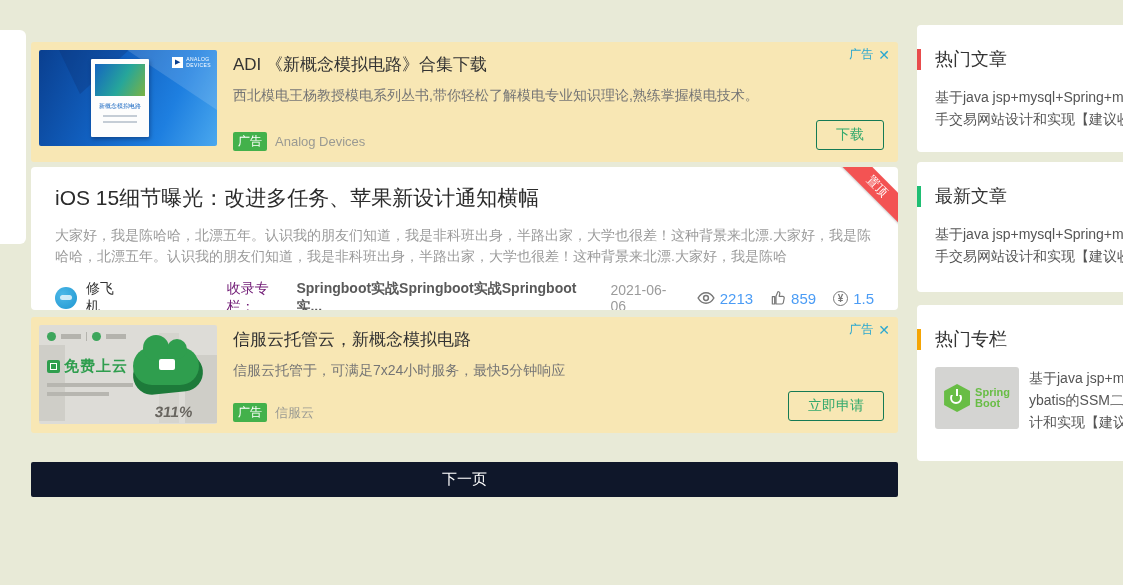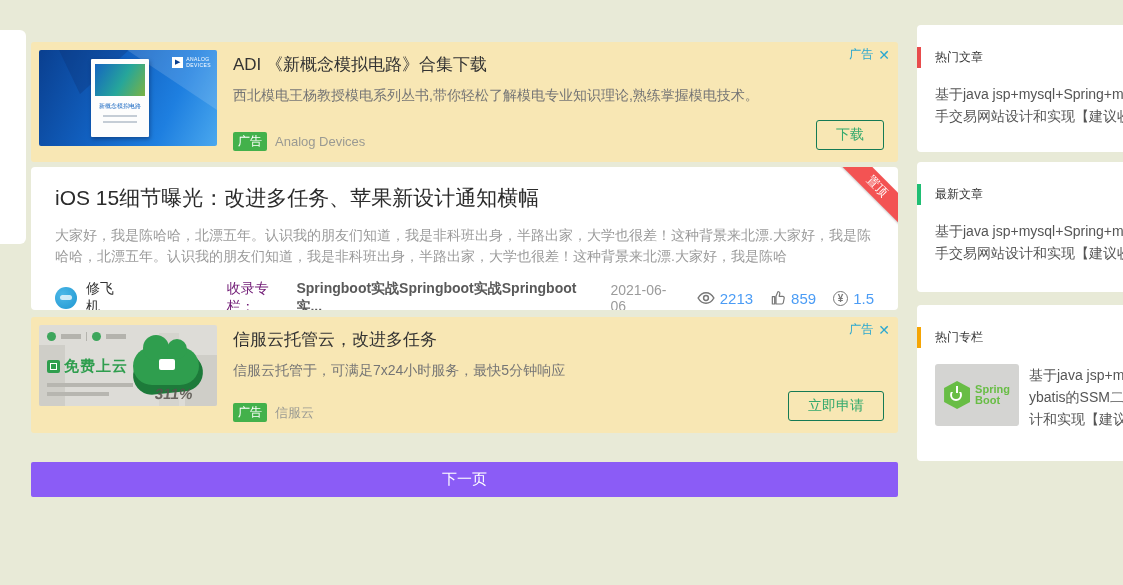--- a/index.html
+++ b/index.html
@@ -18,21 +18,21 @@
   .left-peek { left:-62px; top:30px; width:88px; height:214px; background:#fff; border-radius:6px; }
 
   
   .ad-card {
     left:31px; width:867px; background:#f8e7b4; border-radius:3px;
     display:flex; padding:8px 12px 8px 8px; overflow:hidden;
   }
   .ad-card.top { top:42px; height:120px; }
   .ad-card.bottom { top:317px; height:116px; }
   .ad-img { width:178px; height:96px; border-radius:2px; position:relative; overflow:hidden; flex-shrink:0; }
-  .ad-card.bottom .ad-img { height:81px;text-decoration:underline; }
+  .ad-card.bottom .ad-img { height:99px;text-decoration:underline; }
   .ad-content { position:relative; flex:1; margin-left:16px; }
   .ad-title { font-size:17px; color:#333; margin-top:3px; font-weight:400; }
   .ad-desc { font-size:14px; color:#757575; margin-top:11px; }
   .ad-meta { position:absolute; left:0; bottom:3px; display:flex; align-items:center; gap:8px; }
   .ad-badge { background:#43b14b; color:#fff; font-size:12px; padding:1px 5px; border-radius:2px; }
   .ad-advertiser { color:#9a9a93; font-size:13px; }
   .ad-cta {
     position:absolute; right:2px; bottom:4px; background:transparent;
     border:1px solid #157a54; color:#35a96d; font-size:14px;
     padding:5px 19px; border-radius:3px; cursor:pointer;
@@ -106,33 +106,33 @@
   .column-label { color:#701a75; }
   .column-name { color:#595959; font-weight:bold; margin-left:2px; }
   .post-date { margin-left:18px; color:#9b9b9b; }
   .stat { margin-left:17px; display:flex; align-items:center; gap:5px; cursor:pointer; }
   .stat .num { color:#4b9cf5; font-size:15px; }
   .yen-ico { width:15px; height:15px; border:1.5px solid #777; border-radius:50%;
     display:inline-flex; align-items:center; justify-content:center;
     font-size:10px; color:#777; font-weight:bold; }
 
   
-  .next-btn { left:31px; top:462px; width:867px; height:35px; background:#8b5cf6; color:#fff;
+  .next-btn { left:31px; top:462px; width:867px; height:35px; background:#0f172a; color:#fff;
     font-size:15px; display:flex; align-items:center; justify-content:center;
     border:none; border-radius:2px; cursor:pointer; font-family:inherit; position:absolute; }
 
   
   .side-card { left:917px; width:320px; position:absolute; background:#fff; border-radius:4px;
     overflow:hidden; }
   .side-1 { top:25px; height:127px; }
   .side-2 { top:162px; height:130px; }
   .side-3 { top:305px; height:156px; }
   .side-head { margin-top:22px; display:flex; align-items:center; }
   .accent-bar { width:4px; height:21px; flex-shrink:0; }
-  .side-title { font-size:12px; color:#333; margin-left:14px; font-weight:500; }
+  .side-title { font-size:18px; color:#333; margin-left:14px; font-weight:500; }
   .side-item { margin:15px 16px 0 18px; font-size:14px; color:#555; line-height:22px;
     word-break:break-all; cursor:pointer; }
   .side-item-flex { display:flex; margin:16px 16px 0 18px; cursor:pointer; }
   .thumb { width:84px; height:62px; background:#d4d4d2; border-radius:3px; flex-shrink:0;
     display:flex; align-items:center; justify-content:center; gap:5px; }
   .hex { width:26px; height:28px; background:#68bd45;
     clip-path:polygon(50% 0,100% 25%,100% 75%,50% 100%,0 75%,0 25%); position:relative; }
   .hex .pwr { position:absolute; left:6px; top:8px; width:12px; height:12px;
     border:2px solid #fff; border-radius:50%; clip-path:polygon(0 25%,100% 25%,100% 100%,0 100%); }
   .hex .pwr-bar { position:absolute; left:12px; top:5px; width:2px; height:7px; background:#fff; }
@@ -228,21 +228,21 @@
     </div>
     <div class="sub-bar sb1"></div>
     <div class="sub-bar sb2"></div>
     <div class="cloud-shadow"></div>
     <div class="cloud">
       <span class="tag"></span>
     </div>
     <div class="decor-num">311%</div>
   </div>
   <div class="ad-content">
-    <div class="ad-title">信服云托管云，改进多任务</div>
+    <div class="ad-title">信服云托管云，新概念模拟电路</div>
     <div class="ad-desc">信服云托管于，可满足7x24小时服务，最快5分钟响应</div>
     <div class="ad-meta">
       <span class="ad-badge">广告</span>
       <span class="ad-advertiser">信服云</span>
     </div>
     <button class="ad-cta">立即申请</button>
   </div>
   <div class="ad-corner">
     <span>广告</span>
     <span class="x">✕</span>

